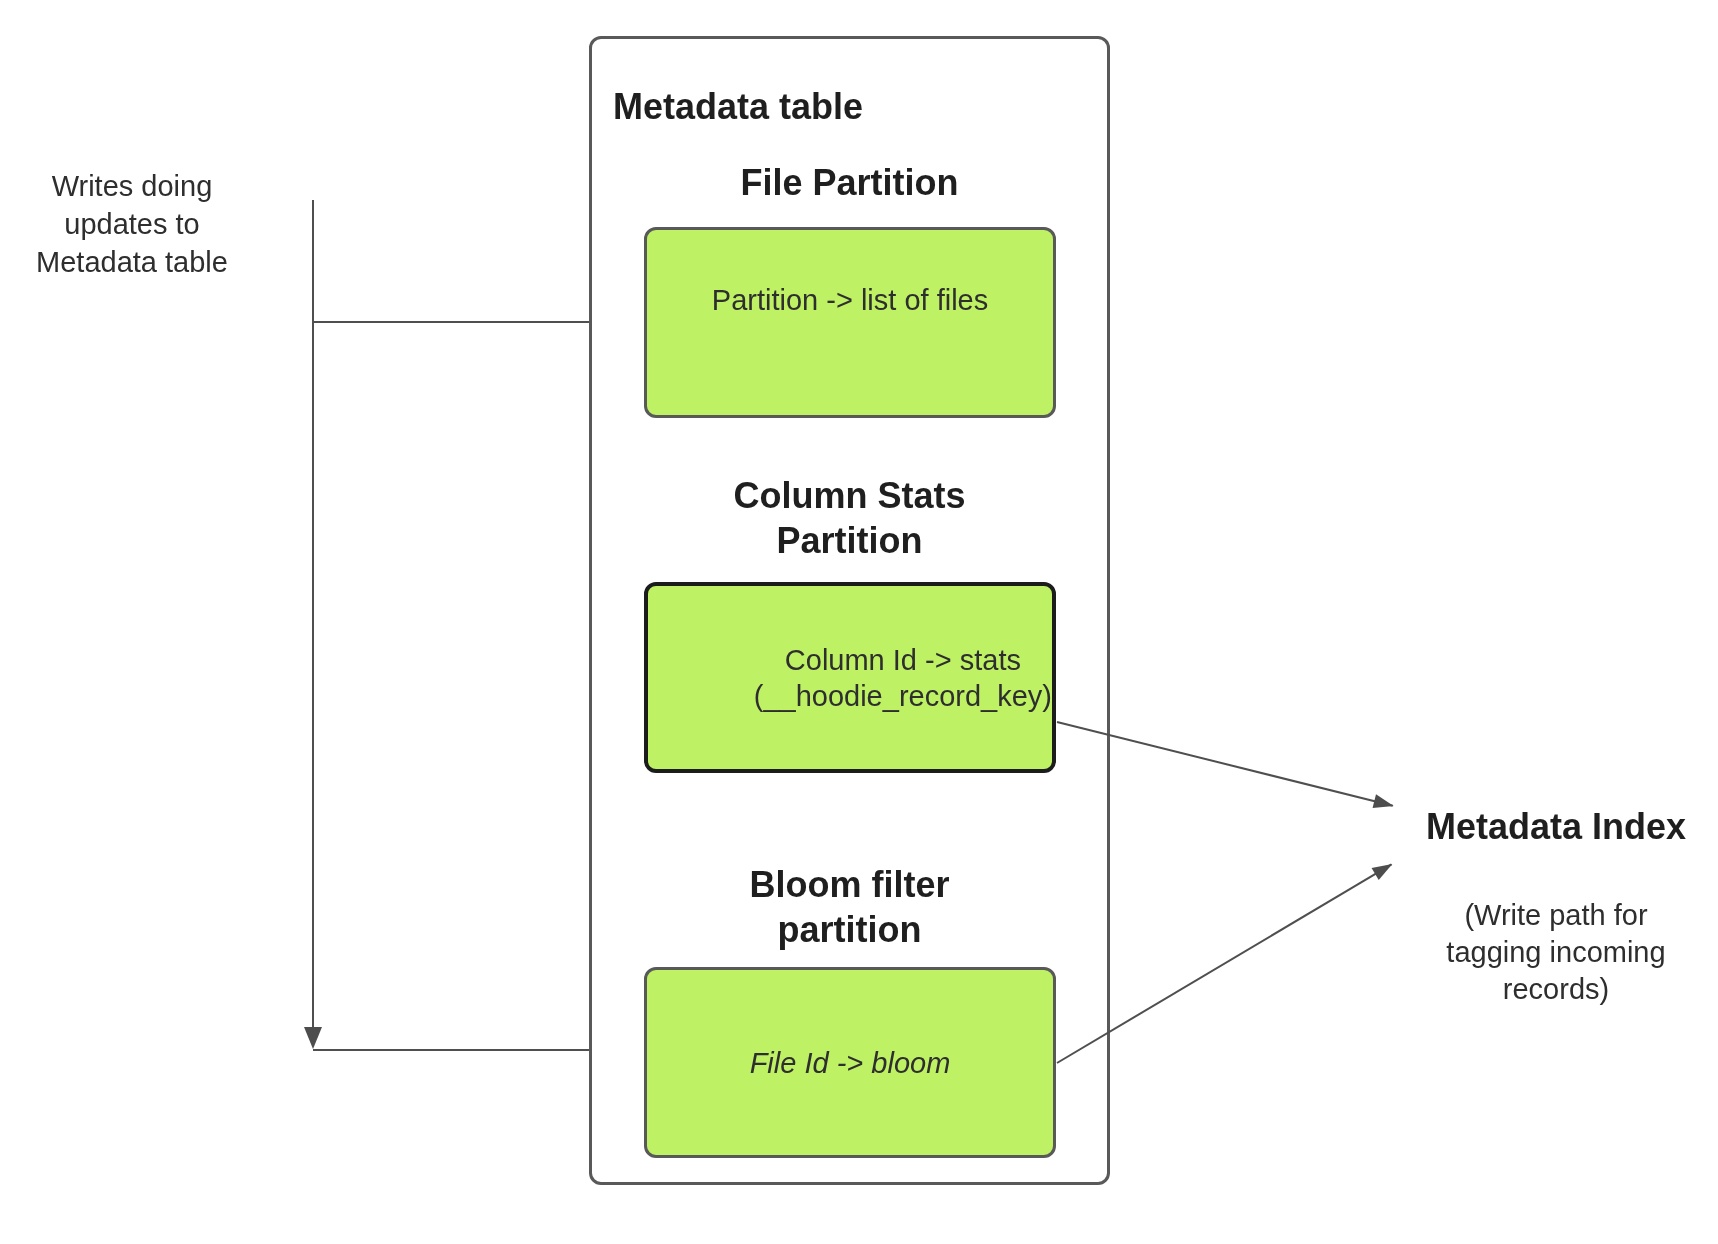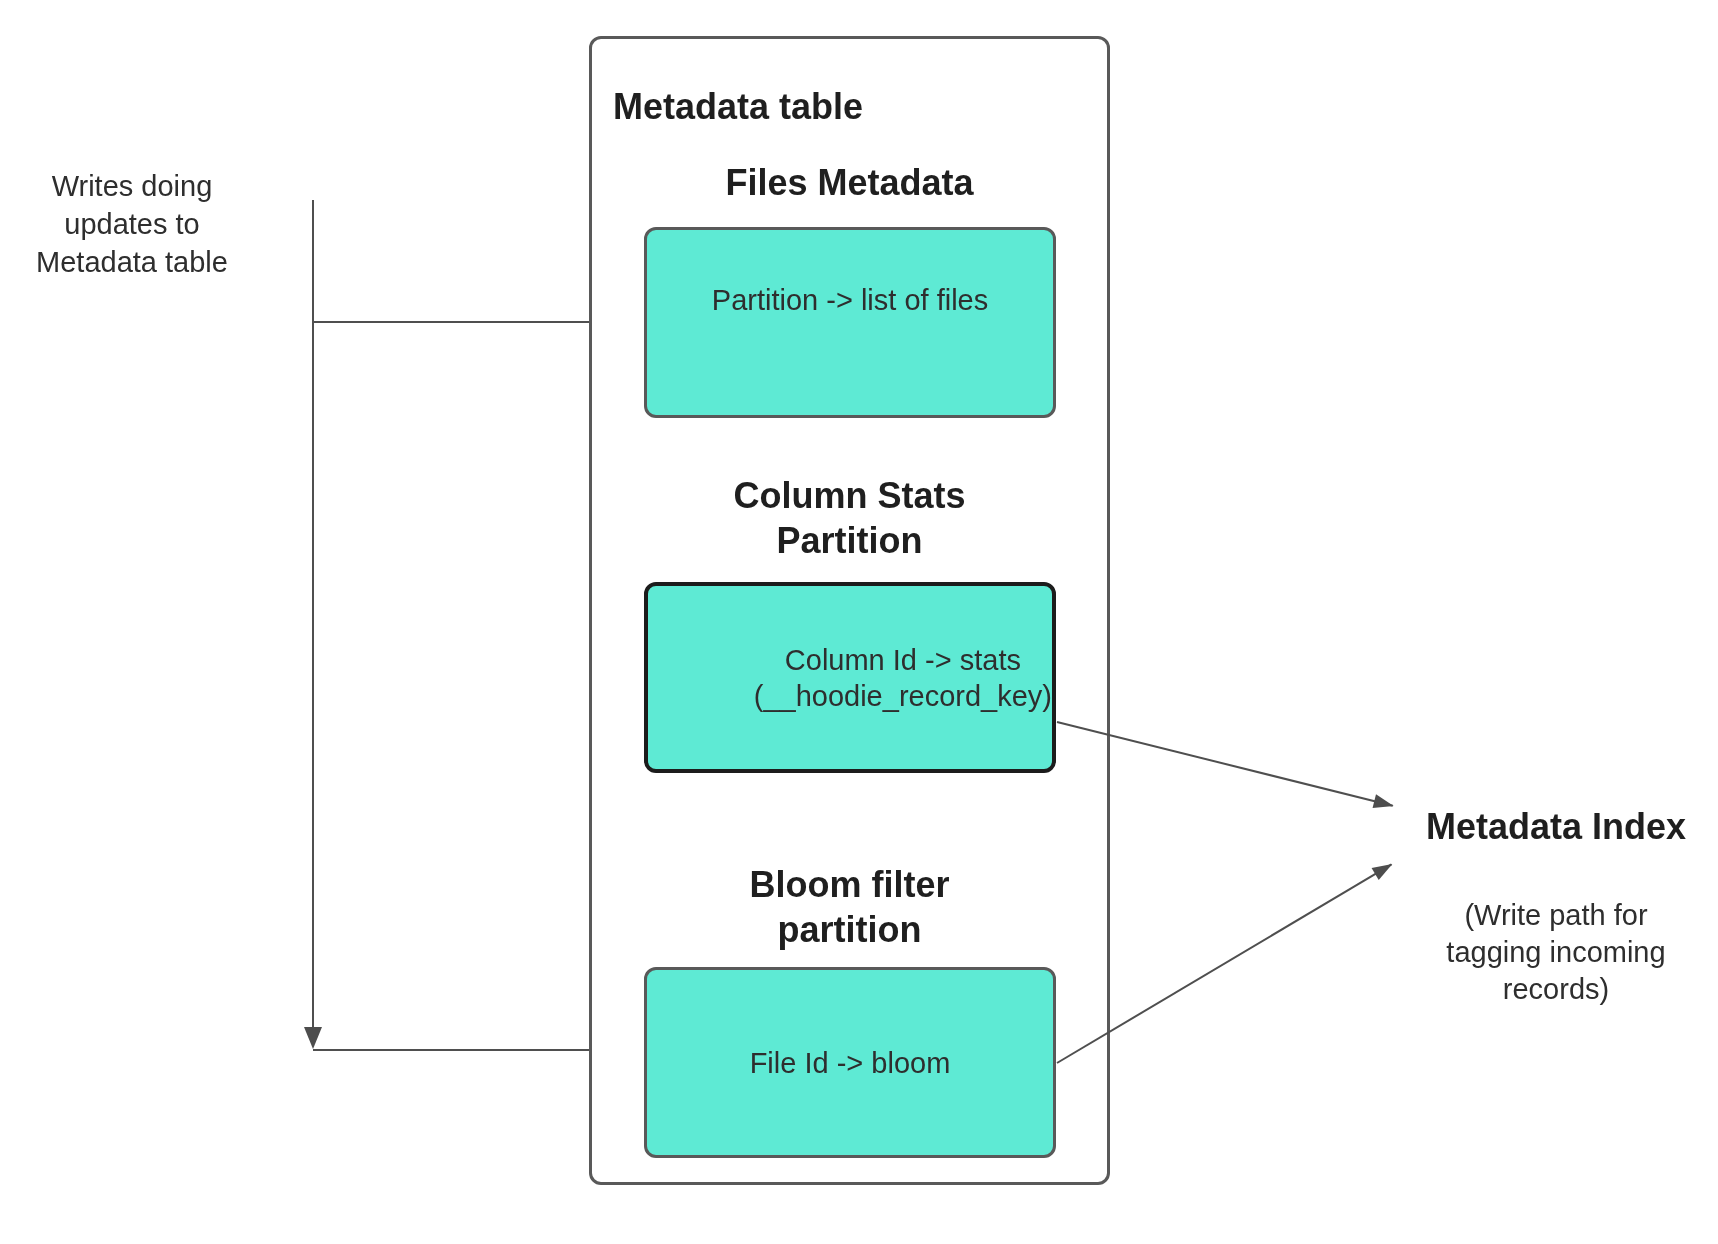--- a/index.html
+++ b/index.html
@@ -78,30 +78,30 @@
   .cs-heading    { top: 473px; }
   .bloom-heading { top: 862px; }
 
   
   .node {
     position: absolute;
     left: 644px; width: 412px; height: 191px;
     border: 3px solid #595959;
     border-radius: 12px;
     box-sizing: border-box;
-    background: #5eead4;
+    background: #bef264;
     display: flex; align-items: center; justify-content: center;
     text-align: center;
     font-size: 29px; line-height: 36px;
     color: #2e2e2e;
   }
   .files-box { top: 227px; }
   .files-box .node-text { margin-bottom: 46px; }
   .cs-box    { top: 582px; border: 4px solid #1c1c1c; justify-content: flex-end; }
-  .bloom-box { top: 967px; }
+  .bloom-box { top: 967px; font-style: italic; }
 
   
   .arrow {
     position: absolute;
     height: 2px;
     background: #4f4f4f;
     transform-origin: 0 50%;
   }
   .arrow-c { left: 1057px; top: 721px; width: 346px; transform: rotate(14deg); }
   .arrow-d { left: 1057px; top: 1062px; width: 389px; transform: rotate(-30.7deg); }
@@ -144,21 +144,21 @@
 
   <div class="vline"></div>
   <div class="arrowhead-down"></div>
   <div class="hline hline-a"></div>
   <div class="hline hline-b"></div>
 
   <div class="outer-box">
     <div class="outer-title">Metadata table</div>
   </div>
 
-  <div class="sec-heading files-heading pre">Files Metadata</div>
+  <div class="sec-heading files-heading pre">File Partition</div>
   <div class="node files-box">
     <span class="node-text pre">Partition -&gt; list of files</span>
   </div>
 
   <div class="sec-heading cs-heading pre">Column Stats
 Partition</div>
   <div class="node cs-box">
     <span class="node-text pre">Column Id  -&gt; stats
 (__hoodie_record_key)</span>
   </div>

